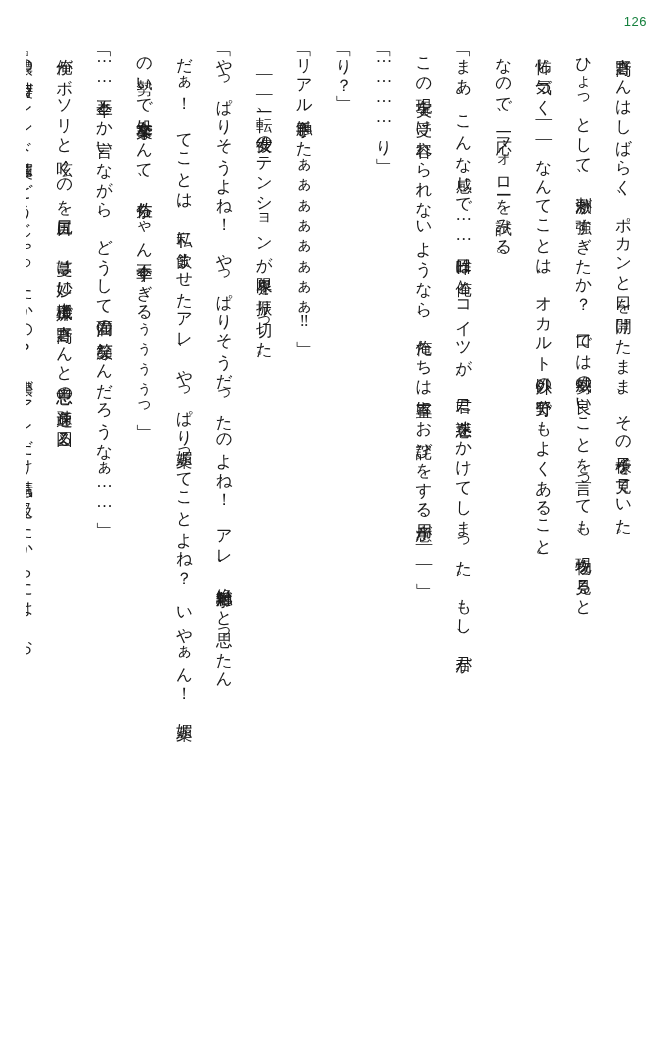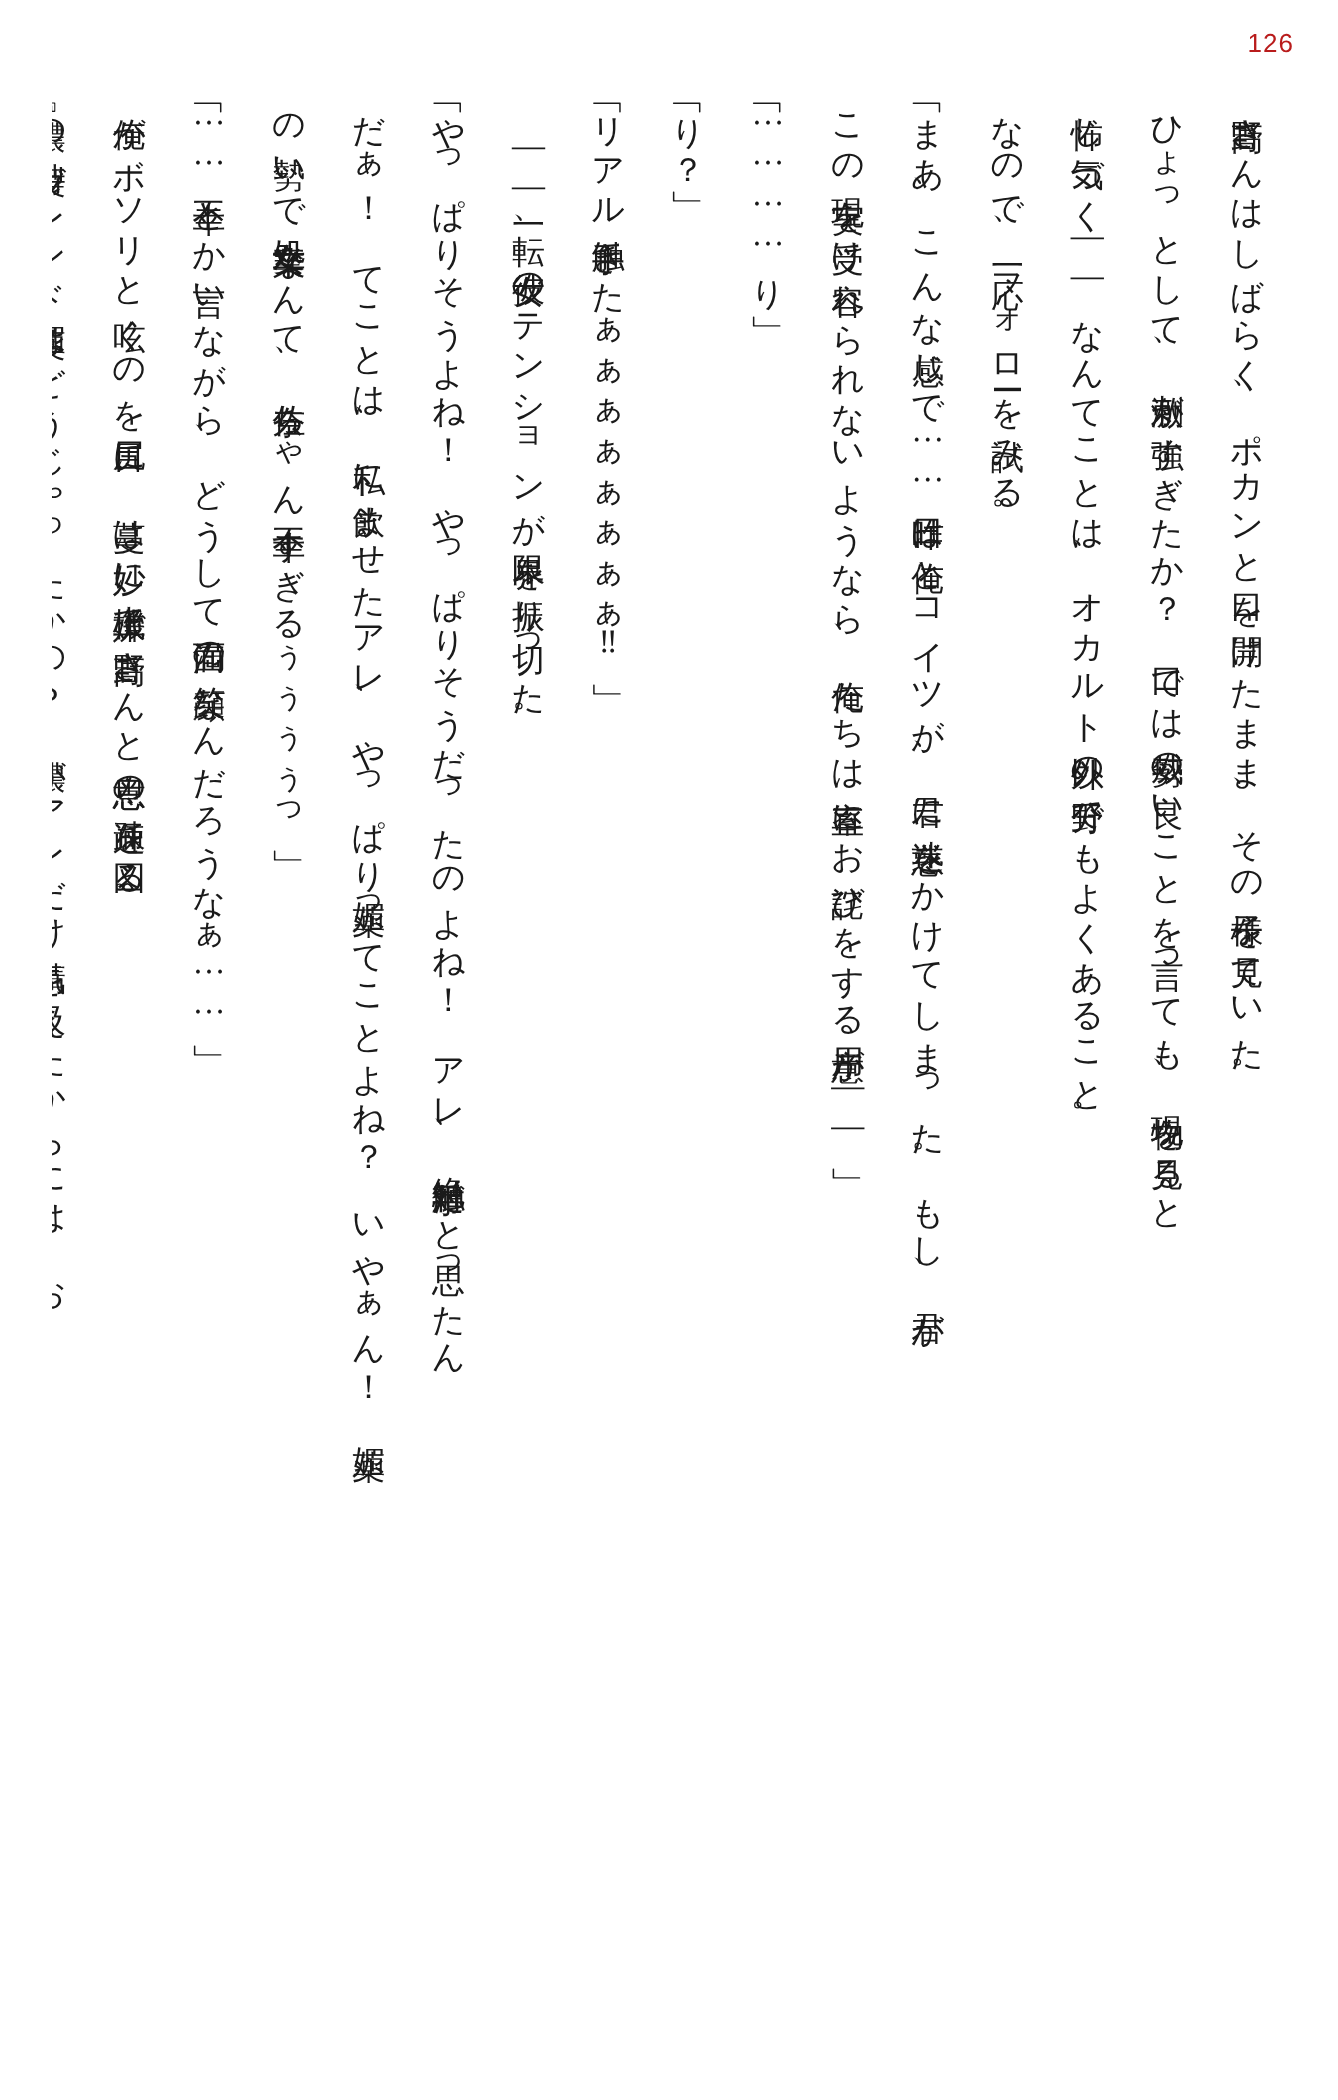--- a/index.html
+++ b/index.html
@@ -21,21 +21,21 @@
     height: 1050px;
     box-sizing: border-box;
     background: #fff;
   }
   .page-number {
     position: absolute;
     top: 14px;
     right: 22px;
     font-size: 13px;
     letter-spacing: 0.5px;
-    color: #b91c1c;
+    color: #15803d;
     font-family: "Liberation Sans", sans-serif;
   }
   .text-block {
     position: absolute;
     top: 46px;
     right: 26px;
     left: 26px;
     bottom: 22px;
     writing-mode: vertical-rl;
     text-orientation: upright;

